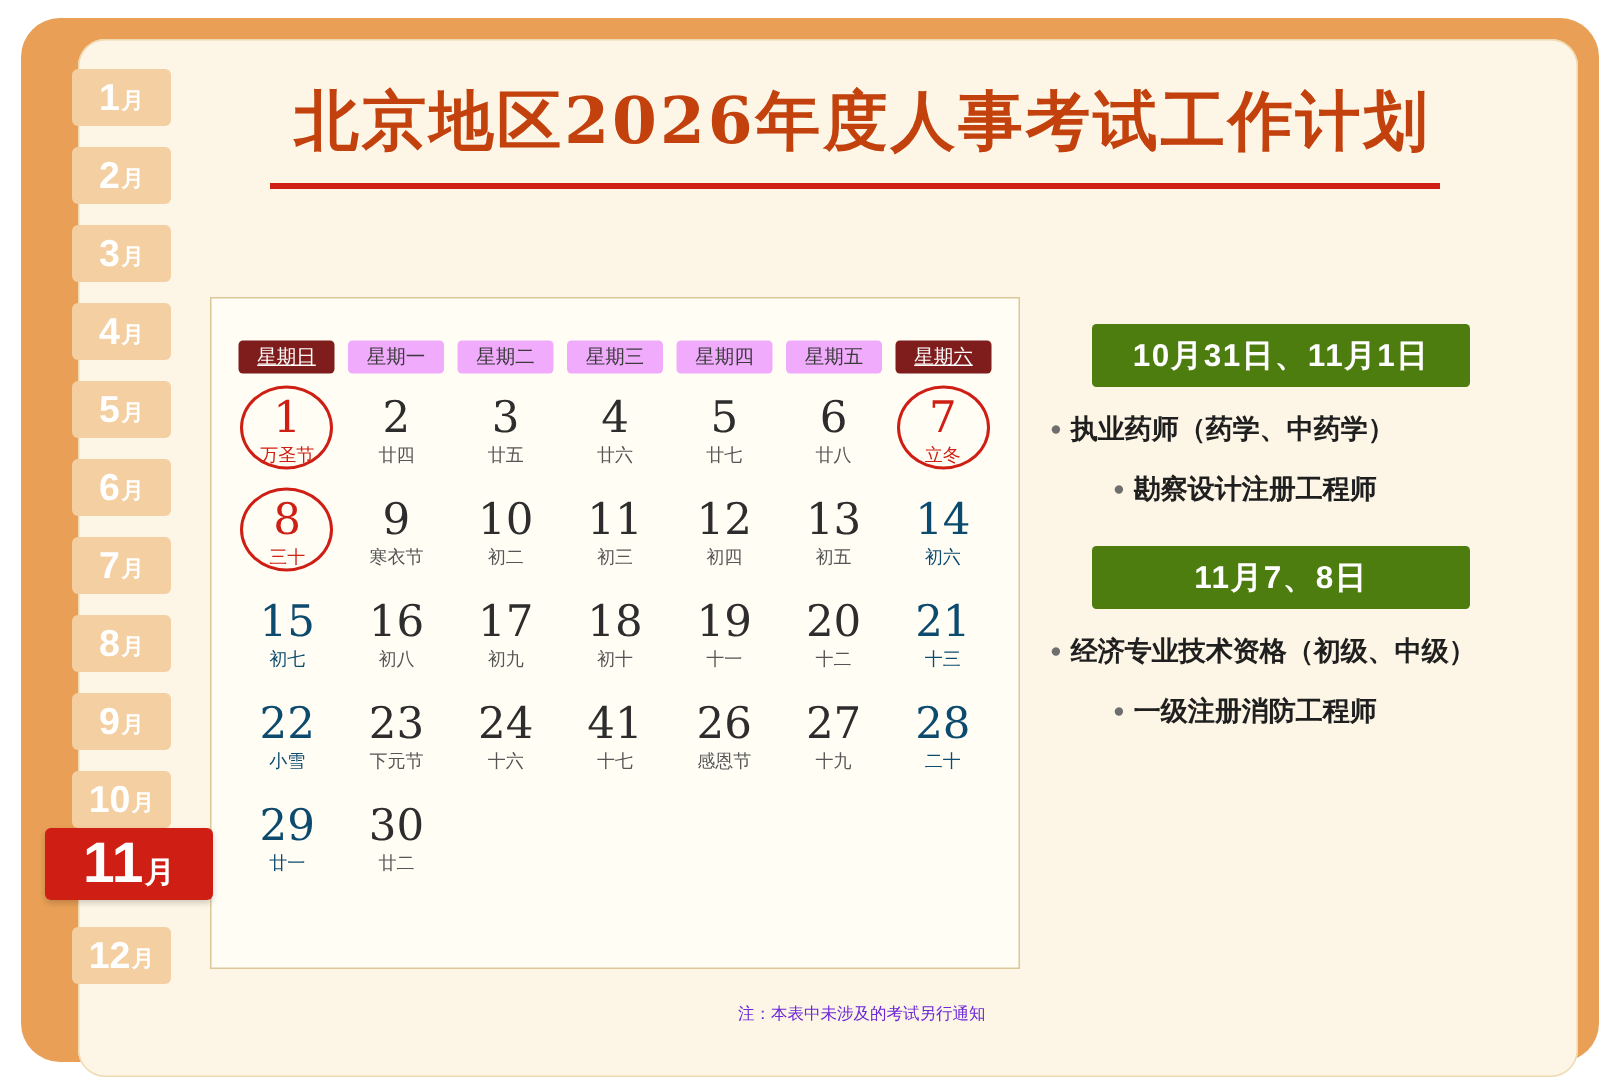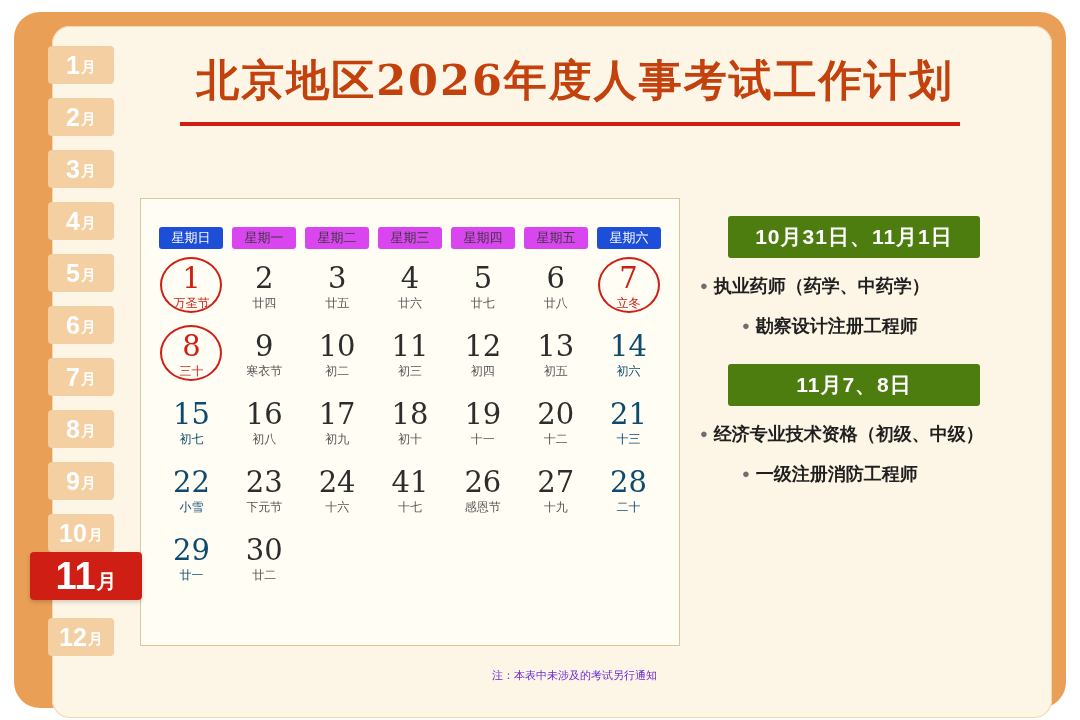--- a/index.html
+++ b/index.html
@@ -125,30 +125,31 @@
   }
   .weekdays {
     display: flex;
     justify-content: space-between;
     padding: 28px 18px 0 18px;
   }
   .wd {
     width: 64px;
     height: 22px;
     border-radius: 3px;
-    background: #d946ef;
+    background: #f0abfc;
     color: #3a3a3a;
     font-size: 13px;
     display: flex;
     align-items: center;
     justify-content: center;
   }
   .wd.red {
-    background: #1d4ed8;
+    background: #7f1d1d;
     color: #ffffff;
+    text-decoration: underline;
   }
   .grid {
     display: grid;
     grid-template-columns: repeat(7, 1fr);
     padding: 6px 14px 0 14px;
     row-gap: 0px;
   }
   .cell {
     height: 68px;
     text-align: center;

